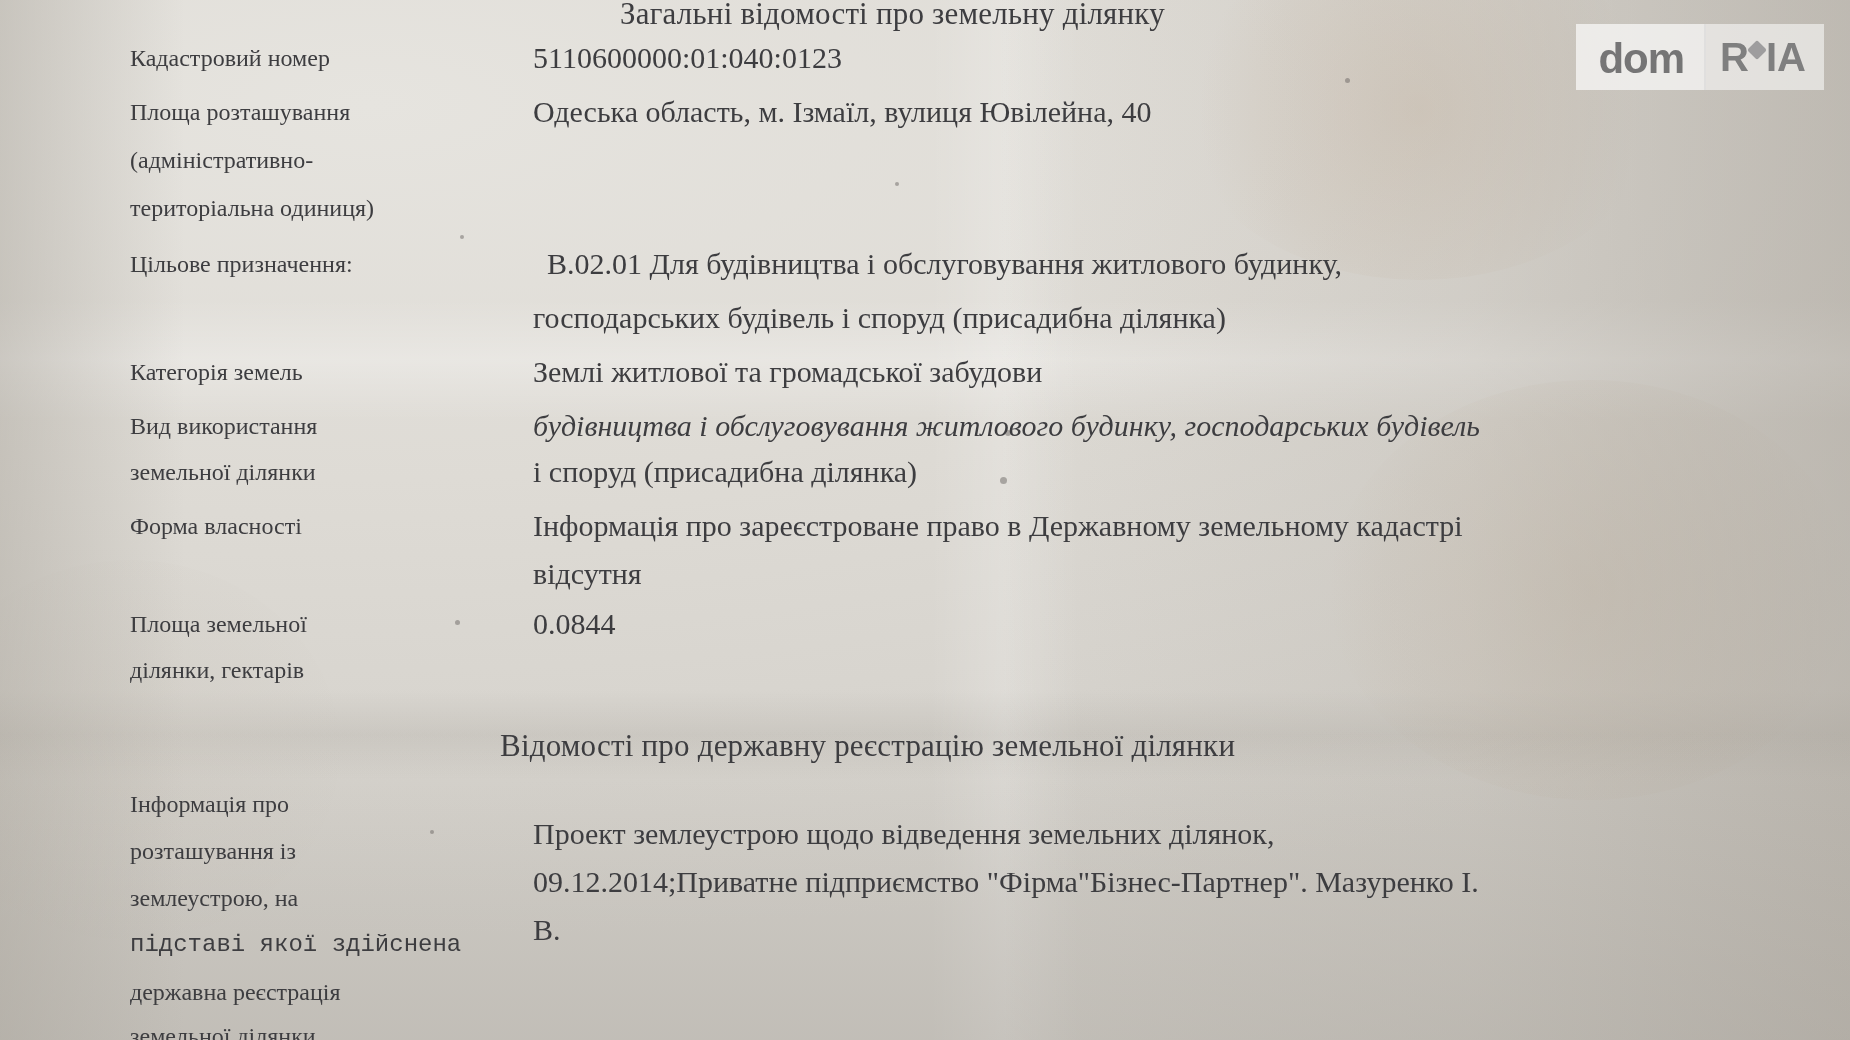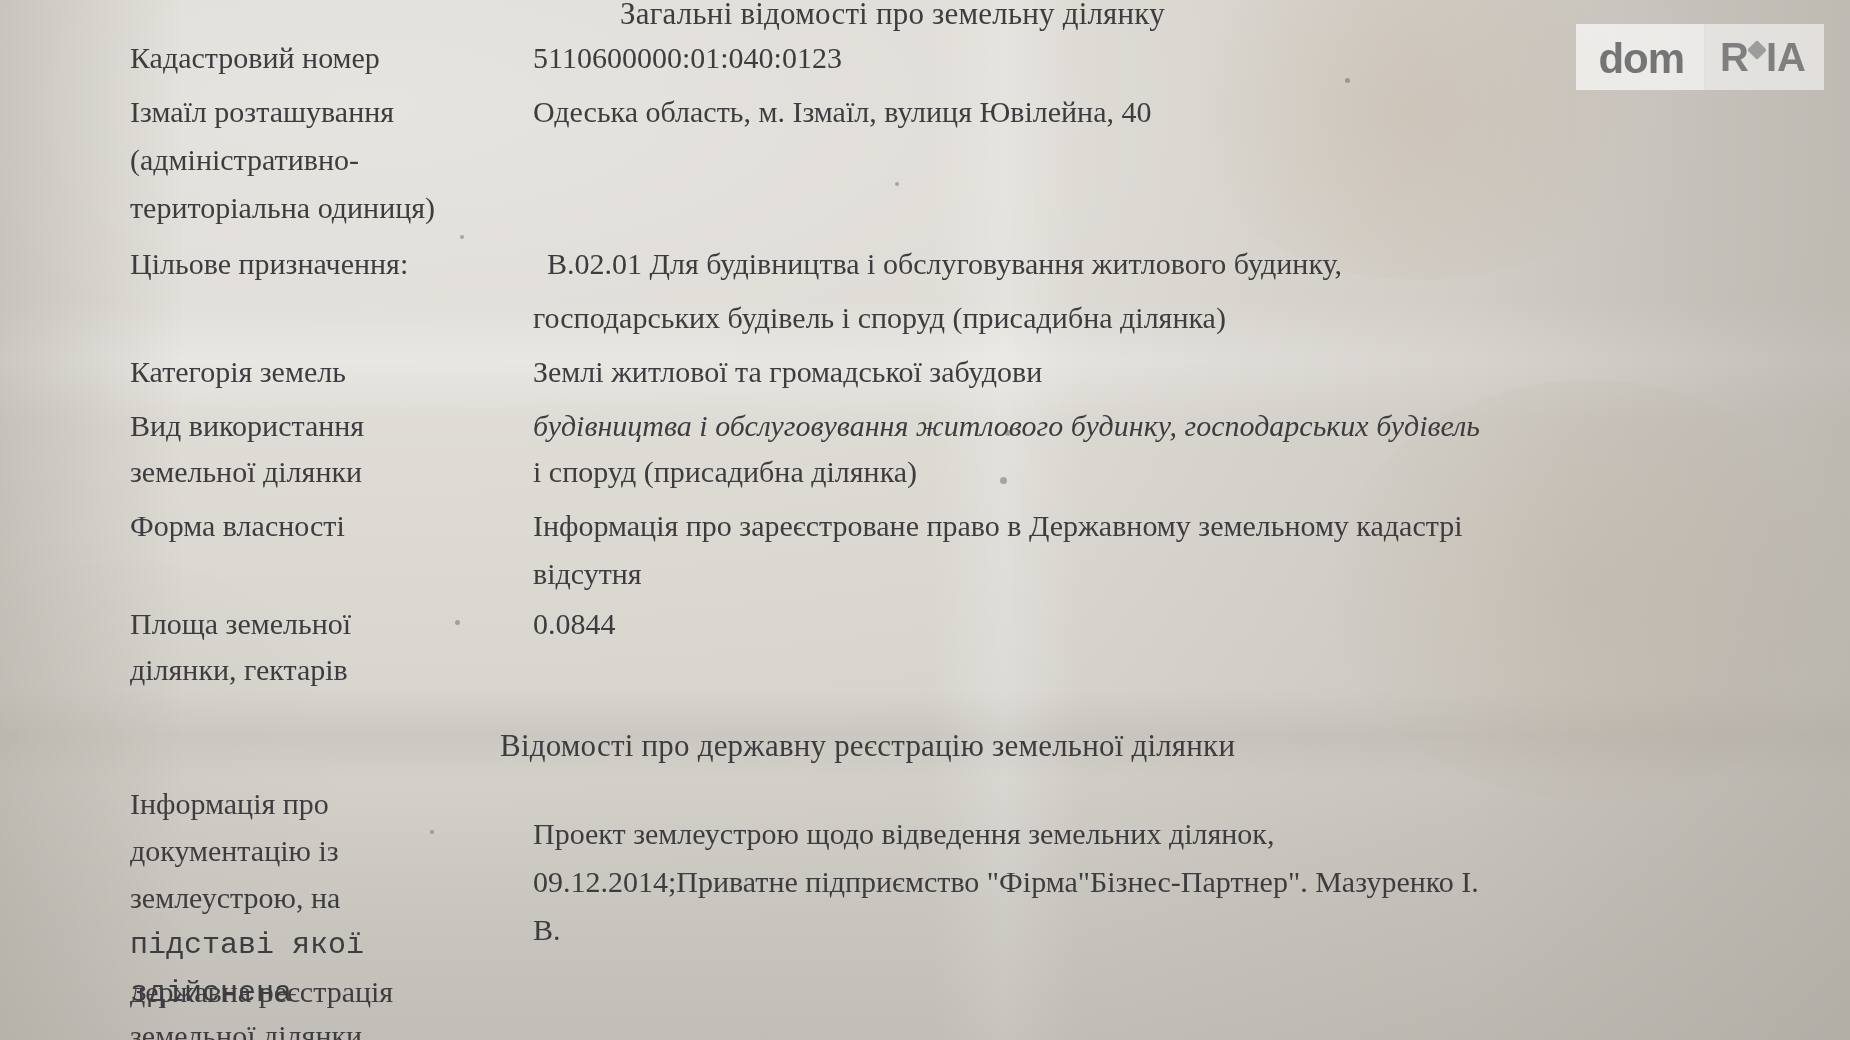--- a/index.html
+++ b/index.html
@@ -114,21 +114,21 @@
     font-size: 31px;
     letter-spacing: 0.2px;
     color: #3d3d40;
   }
   #title-1 { top: -4px; left: 620px; }
   #title-2 { top: 728px; left: 500px; }
   .label {
     position: absolute;
     left: 130px;
     width: 400px;
-    font-size: 30px;
+    font-size: 24px;
     line-height: 48px;
     color: #3d3d40;
   }
   .value {
     position: absolute;
     left: 533px;
     width: 1290px;
     font-size: 30px;
     line-height: 48px;
     color: #3d3d40;
@@ -203,21 +203,21 @@
   <div class="speck" style="top:830px;left:430px;width:4px;height:4px;"></div>
   <div class="speck" style="top:182px;left:895px;width:4px;height:4px;"></div>
 
   <div class="content">
 
     <div class="section-title" id="title-1">Загальні відомості про земельну ділянку</div>
 
     <div class="label" style="top:34px;">Кадастровий номер</div>
     <div class="value" style="top:34px;">5110600000:01:040:0123</div>
 
-    <div class="label" style="top:88px;">Ізмаїл розташування</div>
+    <div class="label" style="top:88px;">Площа розташування</div>
     <div class="label" style="top:136px;">(адміністративно-</div>
     <div class="label" style="top:184px;">територіальна одиниця)</div>
     <div class="value" style="top:88px;">Одеська область, м. Ізмаїл, вулиця Ювілейна, 40</div>
 
     <div class="label" style="top:240px;">Цільове призначення:</div>
     <div class="value" style="top:240px;margin-left:14px;">В.02.01 Для будівництва і обслуговування житлового будинку,</div>
     <div class="value" style="top:294px;">господарських будівель і споруд (присадибна ділянка)</div>
 
     <div class="label" style="top:348px;">Категорія земель</div>
     <div class="value" style="top:348px;">Землі житлової та громадської забудови</div>
@@ -231,21 +231,21 @@
     <div class="value" style="top:502px;">Інформація про зареєстроване право в Державному земельному кадастрі</div>
     <div class="value" style="top:550px;">відсутня</div>
 
     <div class="label" style="top:600px;">Площа земельної</div>
     <div class="label" style="top:646px;">ділянки, гектарів</div>
     <div class="value" style="top:600px;">0.0844</div>
 
     <div class="section-title" id="title-2">Відомості про державну реєстрацію земельної ділянки</div>
 
     <div class="label" style="top:780px;">Інформація про</div>
-    <div class="label" style="top:827px;">документацію із</div>
+    <div class="label" style="top:827px;">розташування із</div>
     <div class="label" style="top:874px;">землеустрою, на</div>
     <div class="label" style="top:921px;font-family:Liberation Mono, monospace;">підставі якої здійснена</div>
     <div class="label" style="top:968px;">державна реєстрація</div>
     <div class="label" style="top:1012px;">земельної ділянки</div>
 
     <div class="value" style="top:810px;">Проект землеустрою щодо відведення земельних ділянок,</div>
     <div class="value" style="top:858px;">09.12.2014;Приватне підприємство "Фірма"Бізнес-Партнер". Мазуренко І.</div>
     <div class="value" style="top:906px;">В.</div>
 
   </div>

